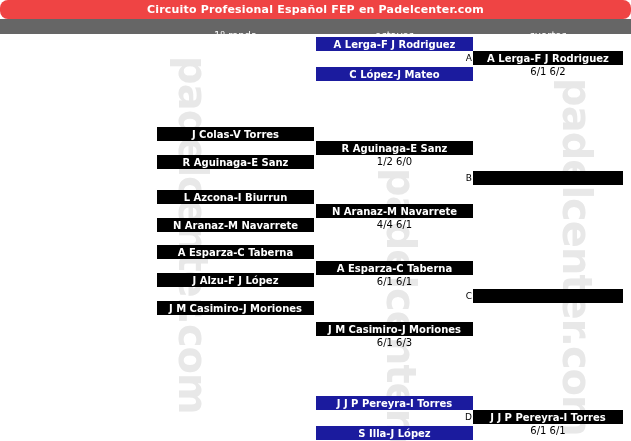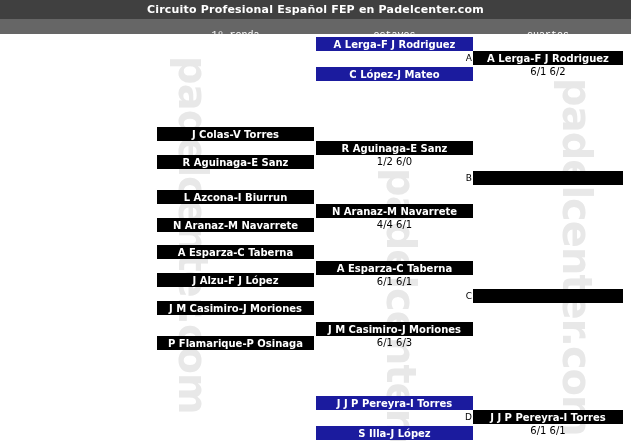--- a/index.html
+++ b/index.html
@@ -16,45 +16,45 @@
     height: 441px;
     background: #ffffff;
     overflow: hidden;
   }
 
   
   .title-bar {
     position: absolute;
     left: 0; top: 0;
     width: 631px; height: 19px;
-    background: #404040;
+    background: #ef4444;
     color: #ffffff;
     font-size: 11px;
     font-weight: bold;
     display: flex;
     align-items: center;
     justify-content: center;
     letter-spacing: .2px;
+    border-radius: 8px;
   }
   .round-header-bar {
     position: absolute;
     left: 0; top: 19px;
     width: 631px; height: 15px;
     background: #666666;
   }
   .round-header {
     position: absolute;
     top: 19px;
     height: 33px;
     color: #ffffff;
     font-size: 10px;
     display: flex;
     align-items: center;
     justify-content: center;
-    font-family: Liberation Mono, monospace;
   }
   #hdr-primera { left: 157px; width: 157px; }
   #hdr-octavos { left: 316px; width: 157px; }
   #hdr-cuartos { left: 473px; width: 150px; }
 
   
   .watermark {
     position: absolute;
     color: #e8e8e8;
     font-size: 40px;
@@ -137,21 +137,20 @@
   <div class="watermark" id="wm-2">padelcenter.com</div>
   <div class="watermark" id="wm-3">padelcenter.com</div>
 
   <div class="slot col-r1 black" style="top:127px">J Colas-V Torres</div>
   <div class="slot col-r1 black" style="top:155px">R Aguinaga-E Sanz</div>
   <div class="slot col-r1 black" style="top:190px">L Azcona-I Biurrun</div>
   <div class="slot col-r1 black" style="top:218px">N Aranaz-M Navarrete</div>
   <div class="slot col-r1 black" style="top:245px">A Esparza-C Taberna</div>
   <div class="slot col-r1 black" style="top:273px">J Alzu-F J López</div>
   <div class="slot col-r1 black" style="top:301px">J M Casimiro-J Moriones</div>
-  <div class="slot col-r1 black" style="top:336px">P Flamarique-P Osinaga</div>
 
   <div class="slot col-r2 blue" style="top:37px">A Lerga-F J Rodriguez</div>
   <div class="slot col-r2 blue" style="top:67px">C López-J Mateo</div>
 
   <div class="slot col-r2 black" style="top:141px">R Aguinaga-E Sanz</div>
   <div class="score score-r2" style="top:155px">1/2 6/0</div>
 
   <div class="slot col-r2 black" style="top:204px">N Aranaz-M Navarrete</div>
   <div class="score score-r2" style="top:218px">4/4 6/1</div>
 

